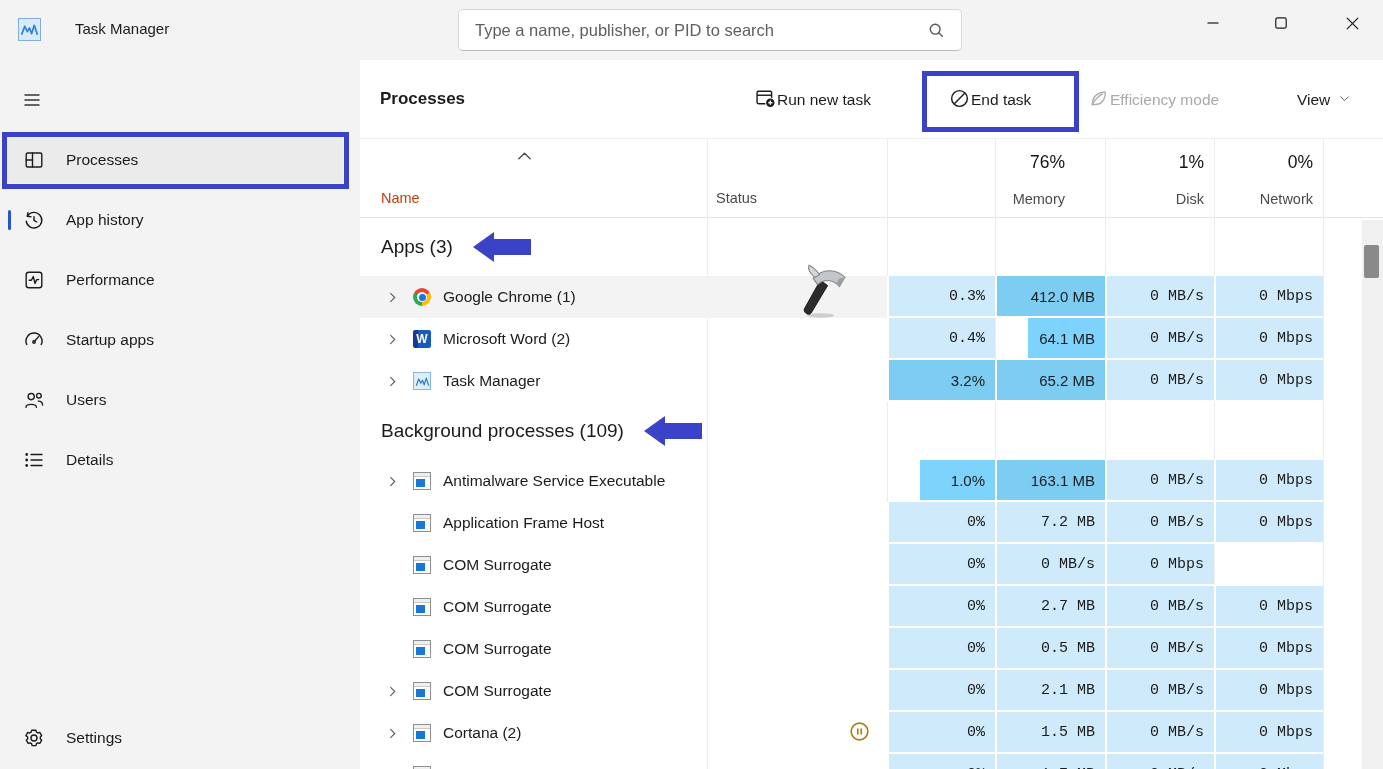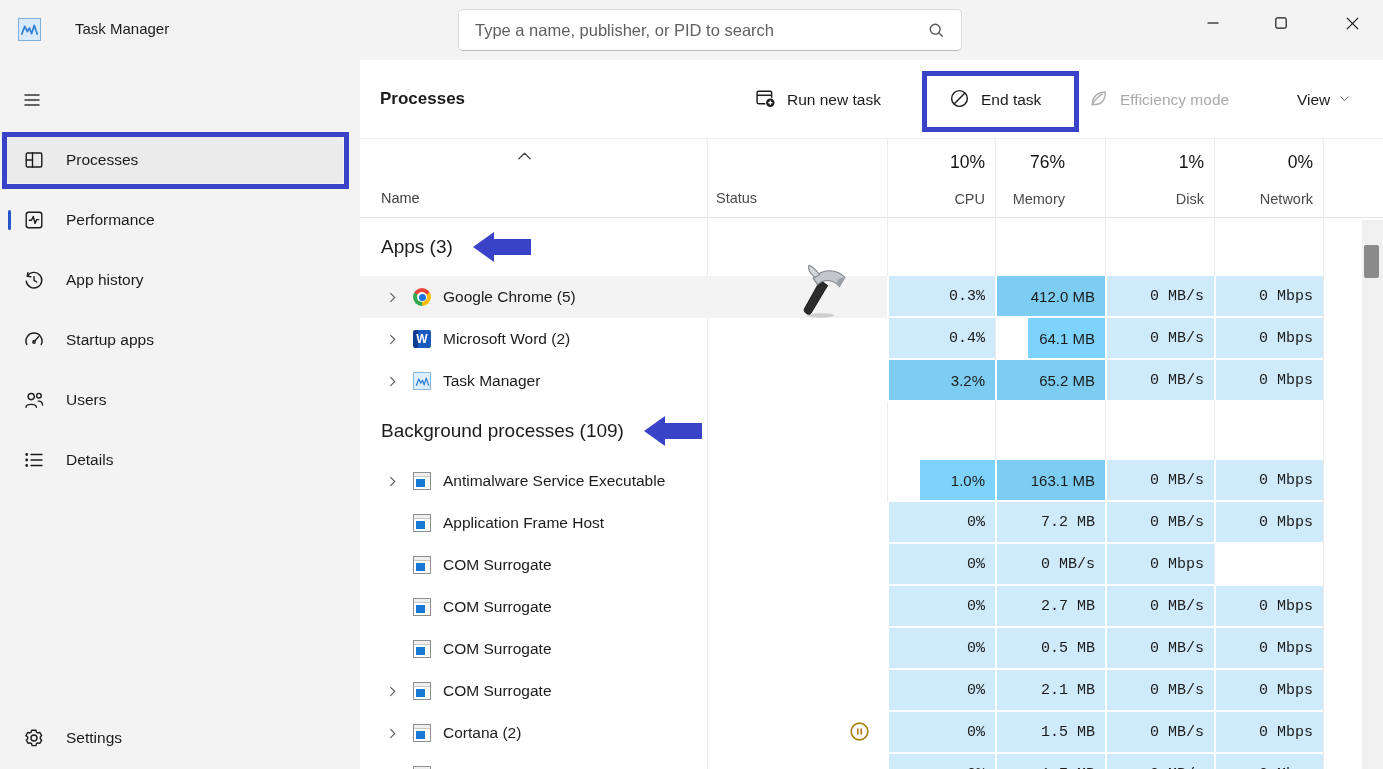--- a/index.html
+++ b/index.html
@@ -25,25 +25,25 @@
   .side-item{height:46px;display:flex;align-items:center;padding-left:15px;border-radius:4px;font-size:15.5px;}
   .side-item .s-ic{width:24px;height:24px;margin-right:20px;display:flex;align-items:center;justify-content:center;}
   .side-item.selected{background:#ebebeb;}
   .side-bottom{position:absolute;left:7px;top:655px;width:336px;}
   .accent-pill{position:absolute;left:8px;top:150px;width:3px;height:20px;background:#2456c9;border-radius:2px;z-index:3;}
   .si{width:24px;height:24px;fill:none;stroke:#1c1c1c;stroke-width:1.4;stroke-linecap:round;stroke-linejoin:round;}
   
   .main{position:absolute;left:360px;top:60px;width:1023px;height:709px;background:#fff;}
   .toolbar{position:absolute;left:0;top:0;width:1023px;height:79px;border-bottom:1px solid #efefef;}
   .tb-title{position:absolute;left:20px;top:29px;font-size:17px;font-weight:600;}
-  .tb-btn{position:absolute;top:20px;height:40px;display:flex;align-items:center;gap:10px;font-size:15.5px;background:transparent;border:none;color:#1b1b1b;font-family:inherit;padding:0;}
+  .tb-btn{position:absolute;top:20px;height:40px;display:flex;align-items:center;gap:0;font-size:15.5px;background:transparent;border:none;color:#1b1b1b;font-family:inherit;padding:0;}
   .tb-run{left:394px;} .tb-end{left:588px;} .tb-eff{left:727px;color:#a9a9a9;} .tb-view{left:937px;gap:8px;}
   
   .colheaders{position:absolute;left:0;top:79px;width:1023px;height:79px;border-bottom:1px solid #e4e4e4;}
-  .ch-name{position:absolute;left:21px;bottom:11px;font-size:14.5px;color:#404040;}
+  .ch-name{position:absolute;left:21px;bottom:11px;font-size:14.5px;color:#c2410c;}
   .ch-status{position:absolute;left:356px;bottom:11px;font-size:14.5px;color:#4a4a4a;}
   .sort-caret{position:absolute;left:156px;top:8px;}
   .ch-num{position:absolute;top:0;height:79px;text-align:right;padding-right:10px;}
   .ch-num .usage{position:absolute;right:10px;top:13px;font-size:17.5px;color:#141414;}
   .ch-num .lbl{position:absolute;right:10px;bottom:11px;font-size:14.5px;color:#4a4a4a;}
   .ch-cpu{left:527px;width:108px;} .ch-mem{left:605px;width:110px;} .ch-disk{left:745px;width:109px;} .ch-net{left:854px;width:109px;}
   .vline{position:absolute;top:79px;width:1px;height:630px;background:#ececec;z-index:0;}
   
   .rows{position:absolute;left:0;top:158px;width:963px;height:551px;overflow:hidden;z-index:1;}
   .group-row{height:58px;display:flex;align-items:center;padding-left:21px;font-size:19px;}
@@ -131,35 +131,35 @@
               <rect x="4.2" y="5" width="15.6" height="14" rx="1.5"></rect>
               <line x1="10.5" y1="5" x2="10.5" y2="19"></line>
               <line x1="4.2" y1="12" x2="10.5" y2="12"></line>
             </svg>
           </span>
           <span>Processes</span>
         </div>
         <div class="side-item">
           <span class="s-ic">
             <svg class="si" viewBox="0 0 24 24">
-              <rect x="4.2" y="4.2" width="15.6" height="15.6" rx="2.5"></rect>
-              <polyline points="7.3 12.3 9.4 12.3 11.3 8.6 13 15.4 14.7 11.6 16.7 11.6"></polyline>
-            </svg>
-          </span>
-          <span>Performance</span>
-        </div>
-        <div class="side-item">
-          <span class="s-ic">
-            <svg class="si" viewBox="0 0 24 24">
               <path d="M5.3 8.2 A 7.8 7.8 0 1 1 4.3 13.3"></path>
               <polyline points="5.9 4.7 5.3 8.3 8.9 8.7"></polyline>
               <polyline points="12 8.6 12 12.3 14.7 14"></polyline>
             </svg>
           </span>
           <span>App history</span>
+        </div>
+        <div class="side-item">
+          <span class="s-ic">
+            <svg class="si" viewBox="0 0 24 24">
+              <rect x="4.2" y="4.2" width="15.6" height="15.6" rx="2.5"></rect>
+              <polyline points="7.3 12.3 9.4 12.3 11.3 8.6 13 15.4 14.7 11.6 16.7 11.6"></polyline>
+            </svg>
+          </span>
+          <span>Performance</span>
         </div>
         <div class="side-item">
           <span class="s-ic">
             <svg class="si" viewBox="0 0 24 24">
               <path d="M4.8 16.5 A 8 8 0 1 1 19.2 16.5"></path>
               <line x1="12.8" y1="13" x2="16.6" y2="8.6"></line>
               <circle cx="12" cy="14" r="1.2"></circle>
             </svg>
           </span>
           <span>Startup apps</span>
@@ -248,24 +248,20 @@
     </div>
 
     <div class="colheaders">
       <span class="sort-caret">
         <svg viewBox="0 0 18 10" width="17" height="10">
             <polyline points="3 8 9 2 15 8" fill="none" stroke="#4a4a4a" stroke-width="1.4" stroke-linecap="round" stroke-linejoin="round"></polyline>
           </svg>
       </span>
       <span class="ch-name">Name</span>
       <span class="ch-status">Status</span>
-      <div class="ch-num ch-cpu">
-        <span class="usage">10%</span>
-        <span class="lbl">CPU</span>
-      </div>
       <div class="ch-num ch-mem">
         <span class="usage">76%</span>
         <span class="lbl">Memory</span>
       </div>
       <div class="ch-num ch-disk">
         <span class="usage">1%</span>
         <span class="lbl">Disk</span>
       </div>
       <div class="ch-num ch-net">
         <span class="usage">0%</span>
@@ -295,21 +291,21 @@
                 <polyline points="9 5.5 15.5 12 9 18.5" fill="none" stroke="#5c5c5c" stroke-width="1.7" stroke-linecap="round" stroke-linejoin="round"></polyline>
               </svg>
             </span>
             <span class="p-ic">
               <span class="chrome-icon">
                 <span class="chrome-ring">
                   <span class="chrome-core"></span>
                 </span>
               </span>
             </span>
-            <span class="p-lbl">Google Chrome (5)</span>
+            <span class="p-lbl">Google Chrome (1)</span>
           </div>
           <div class="cell-status hl"></div>
           <div class="val s-light">0.3%</div>
           <div class="val s-dark">412.0 MB</div>
           <div class="val s-light">0 MB/s</div>
           <div class="val s-light">0 Mbps</div>
         </div>
         <div class="proc-row">
           <div class="cell-name">
             <span class="chev">

